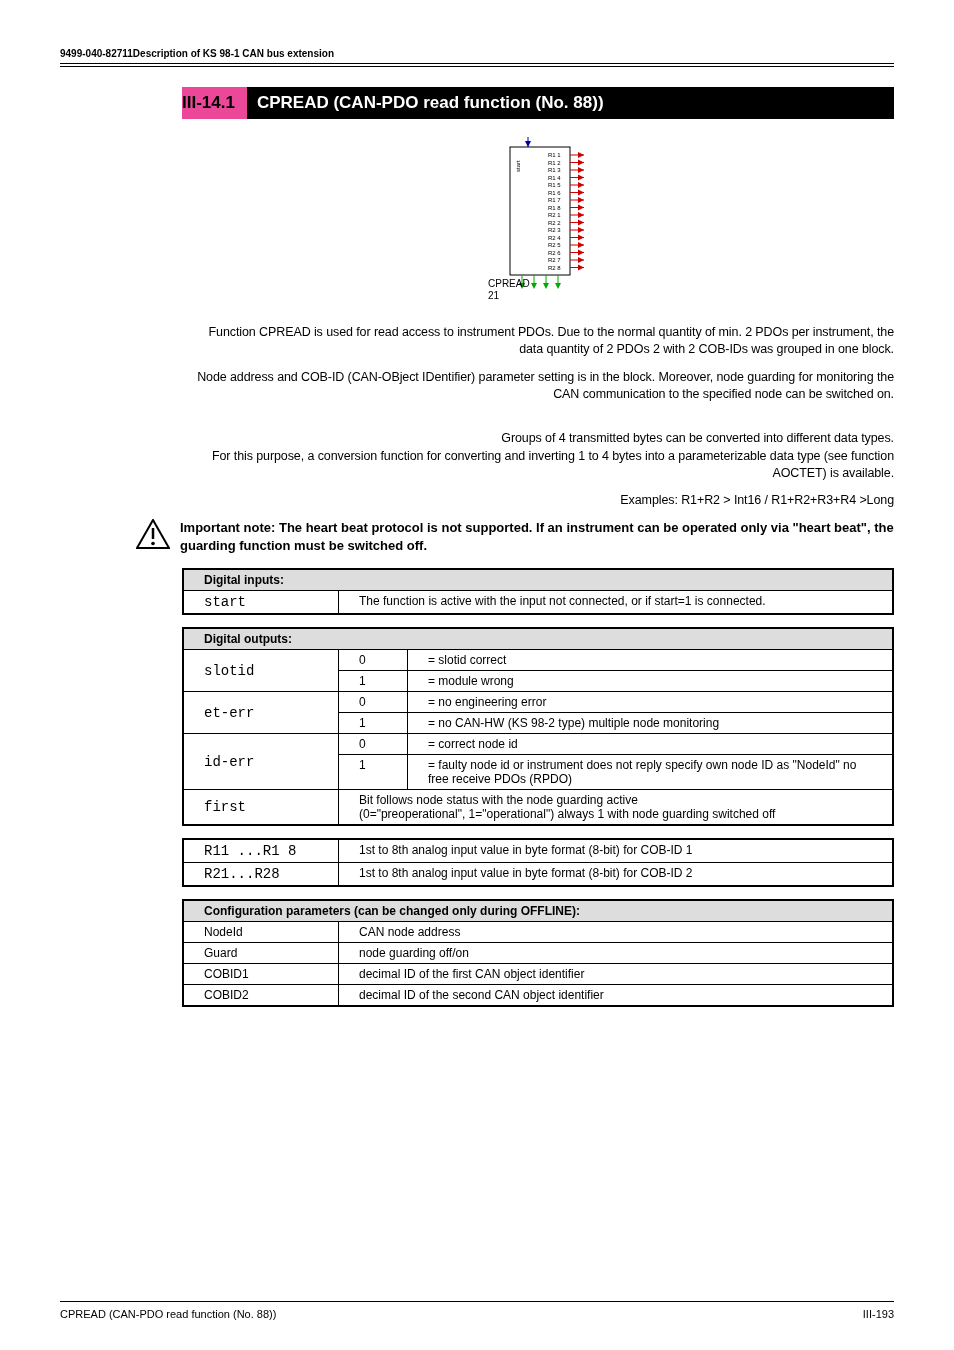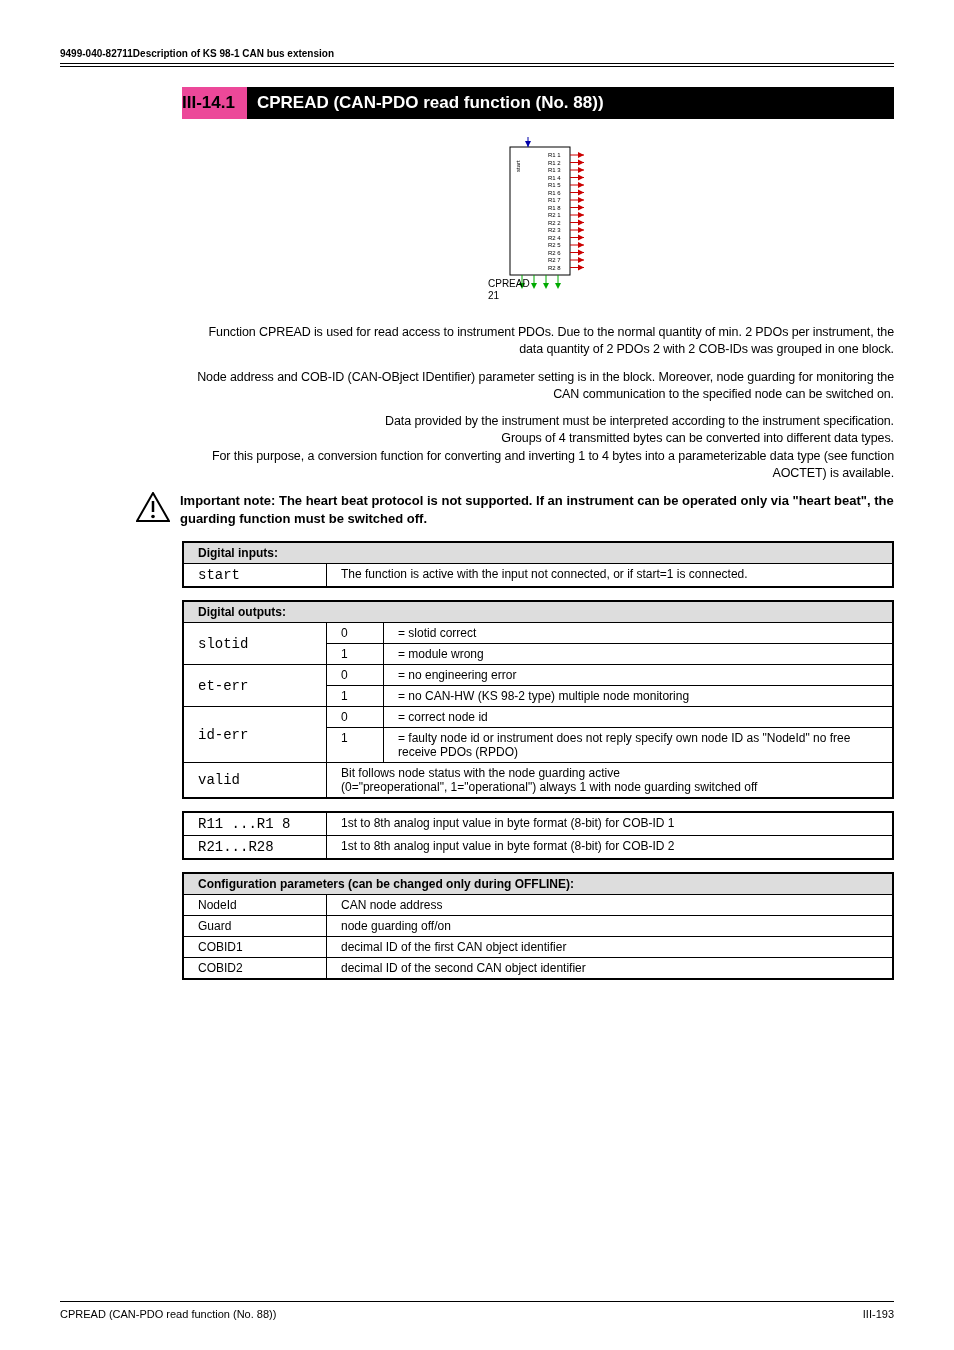--- a/index.html
+++ b/index.html
@@ -79,21 +79,21 @@
     line-height: 1.35;
   }
   table.bx {
     width: 100%;
     border-collapse: collapse;
     border: 2px solid #000;
     margin: 0 0 12px;
   }
   table.bx td, table.bx th {
     border: 1px solid #000;
-    padding: 3px 14px;
+    padding: 3px 20px;
     text-align: left;
     font-size: 12px;
     vertical-align: top;
   }
   table.bx td.lab, table.bx th {
     background: #ddd;
     font-weight: bold;
   }
   table.bx td.code {
     font-family: "Courier New", monospace;
@@ -204,24 +204,25 @@
             <polygon points="130,152 127,146 133,146" fill="#0a0"></polygon>
           </g>
         <text x="60" y="150" font-size="10">CPREAD</text>
         <text x="60" y="162" font-size="10">21</text>
       </svg>
     </div>
 
     <p class="body-text">Function CPREAD is used for read access to instrument PDOs. Due to the normal quantity of min. 2 PDOs per instrument, the data quantity of 2 PDOs 2 with 2 COB-IDs was grouped in one block.</p>
     <p class="body-text">Node address and COB-ID (CAN-OBject IDentifier) parameter setting is in the block. Moreover,  node guarding for monitoring the CAN communication to the specified node can be switched on.</p>
     <p class="body-text">
-      <span>Data provided by the instrument must be interpreted according to the instrument specification.</span><br>
+      <br>
       <span>Groups of 4 transmitted bytes can be converted into different data types.</span><br>
       <span>For this purpose, a conversion function for converting and inverting 1 to 4 bytes into a parameterizable data type  (see function AOCTET) is available.</span>
     </p>
+    <p class="body-text">Examples:   R1+R2 &gt; Int16    /       R1+R2+R3+R4 &gt;Long</p>
 
     <div class="note-wrap">
       <span class="warn-tri">
         <svg width="34" height="30" viewBox="0 0 34 30">
           <polygon points="17,1 33,29 1,29" fill="none" stroke="#000" stroke-width="2"></polygon>
           <line x1="17" y1="9" x2="17" y2="20" stroke="#000" stroke-width="2.5"></line>
           <circle cx="17" cy="24.5" r="1.8" fill="#000"></circle>
         </svg>
       </span>
       <div class="note-text">Important note: The heart beat protocol is not supported. If an instrument can be operated only via "heart beat", the guarding function must be switched off.</div>
@@ -265,21 +266,21 @@
       <tr>
         <td class="code" rowspan="2">id-err</td>
         <td class="numcol">0</td>
         <td>= correct node id</td>
       </tr>
       <tr>
         <td class="numcol">1</td>
         <td>= faulty node id or instrument does not reply specify own node ID as "NodeId" no free receive PDOs (RPDO)</td>
       </tr>
       <tr>
-        <td class="code">valid</td>
+        <td class="code">first</td>
         <td colspan="2" style="white-space:pre-line">Bit follows node status with the node guarding active
 (0="preoperational", 1="operational") always 1 with node guarding switched off</td>
       </tr>
     </tbody>
       </table>
 
     <table class="bx">
       <tbody>
       <tr>
         <td class="code">R11 ...R1 8</td>

